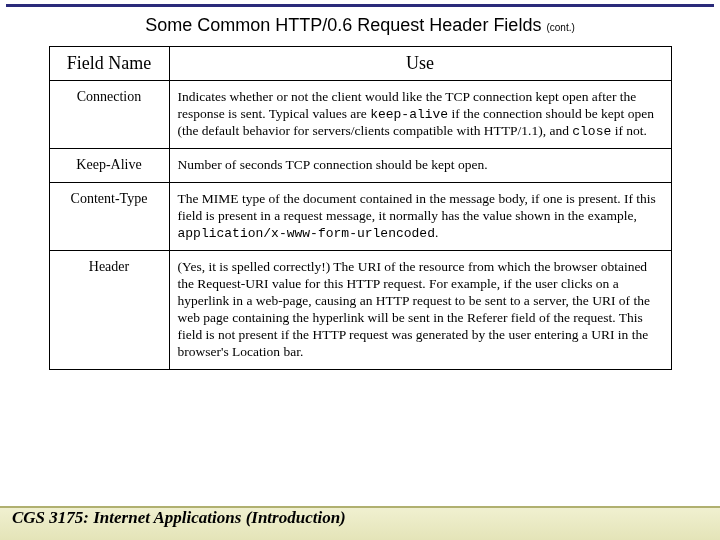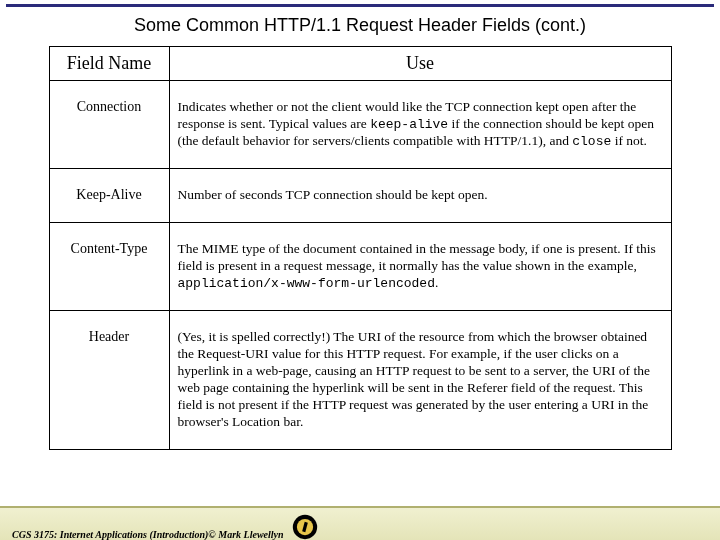--- a/index.html
+++ b/index.html
@@ -18,32 +18,32 @@
     margin: 4px 6px 0 6px;
   }
   .slide-title {
     text-align: center;
     font-size: 18px;
     margin: 8px 0 10px 0;
     font-weight: normal;
     font-family: Arial, Helvetica, sans-serif;
   }
   .slide-title .cont {
-    font-size: 18px;
+    font-size: 10px;
   }
   .tbl {
     border-collapse: collapse;
     width: 623px;
     margin: 4px auto;
     table-layout: fixed;
   }
   .tbl th, .tbl td {
     border: 1.5px solid #000;
     vertical-align: top;
-    padding: 18px 8px;
+    padding: 8px 8px;
   }
   .tbl th {
     font-family: "Times New Roman", Times, serif;
     font-weight: normal;
     font-size: 18px;
     text-align: center;
     padding: 6px 4px;
   }
   .col-field {
     width: 120px;
@@ -62,25 +62,26 @@
   }
   .footer {
     position: absolute;
     left: 0;
     right: 0;
     bottom: 0;
     height: 32px;
     background: linear-gradient(#f0f0d0, #e4e4b8);
     border-top: 2px solid #b0b070;
     display: flex;
-    align-items: flex-end;
+    align-items: flex-start;
     font-style: italic;
     font-weight: bold;
-    font-size: 10px;
+    font-size: 17px;
     font-family: "Times New Roman", Times, serif;
+    flex-direction: column;
   }
   .footer .course {
     flex: 0 0 auto;
     padding-left: 12px;
   }
   .footer .page {
     flex: 1 1 auto;
     text-align: center;
   }
   .footer .copy {
@@ -94,21 +95,21 @@
     margin-right: 6px;
     flex: 0 0 auto;
   }
 </style>
 </head>
 <body>
 
 <div class="top-rule"></div>
 
 <h1 class="slide-title">
-  <span>Some Common HTTP/1.1 Request Header Fields</span>
+  <span>Some Common HTTP/0.6 Request Header Fields</span>
   <span class="cont">(cont.)</span>
 </h1>
 
 <table class="tbl">
   <colgroup>
     <col class="col-field">
     <col>
   </colgroup>
   <thead>
     <tr>

